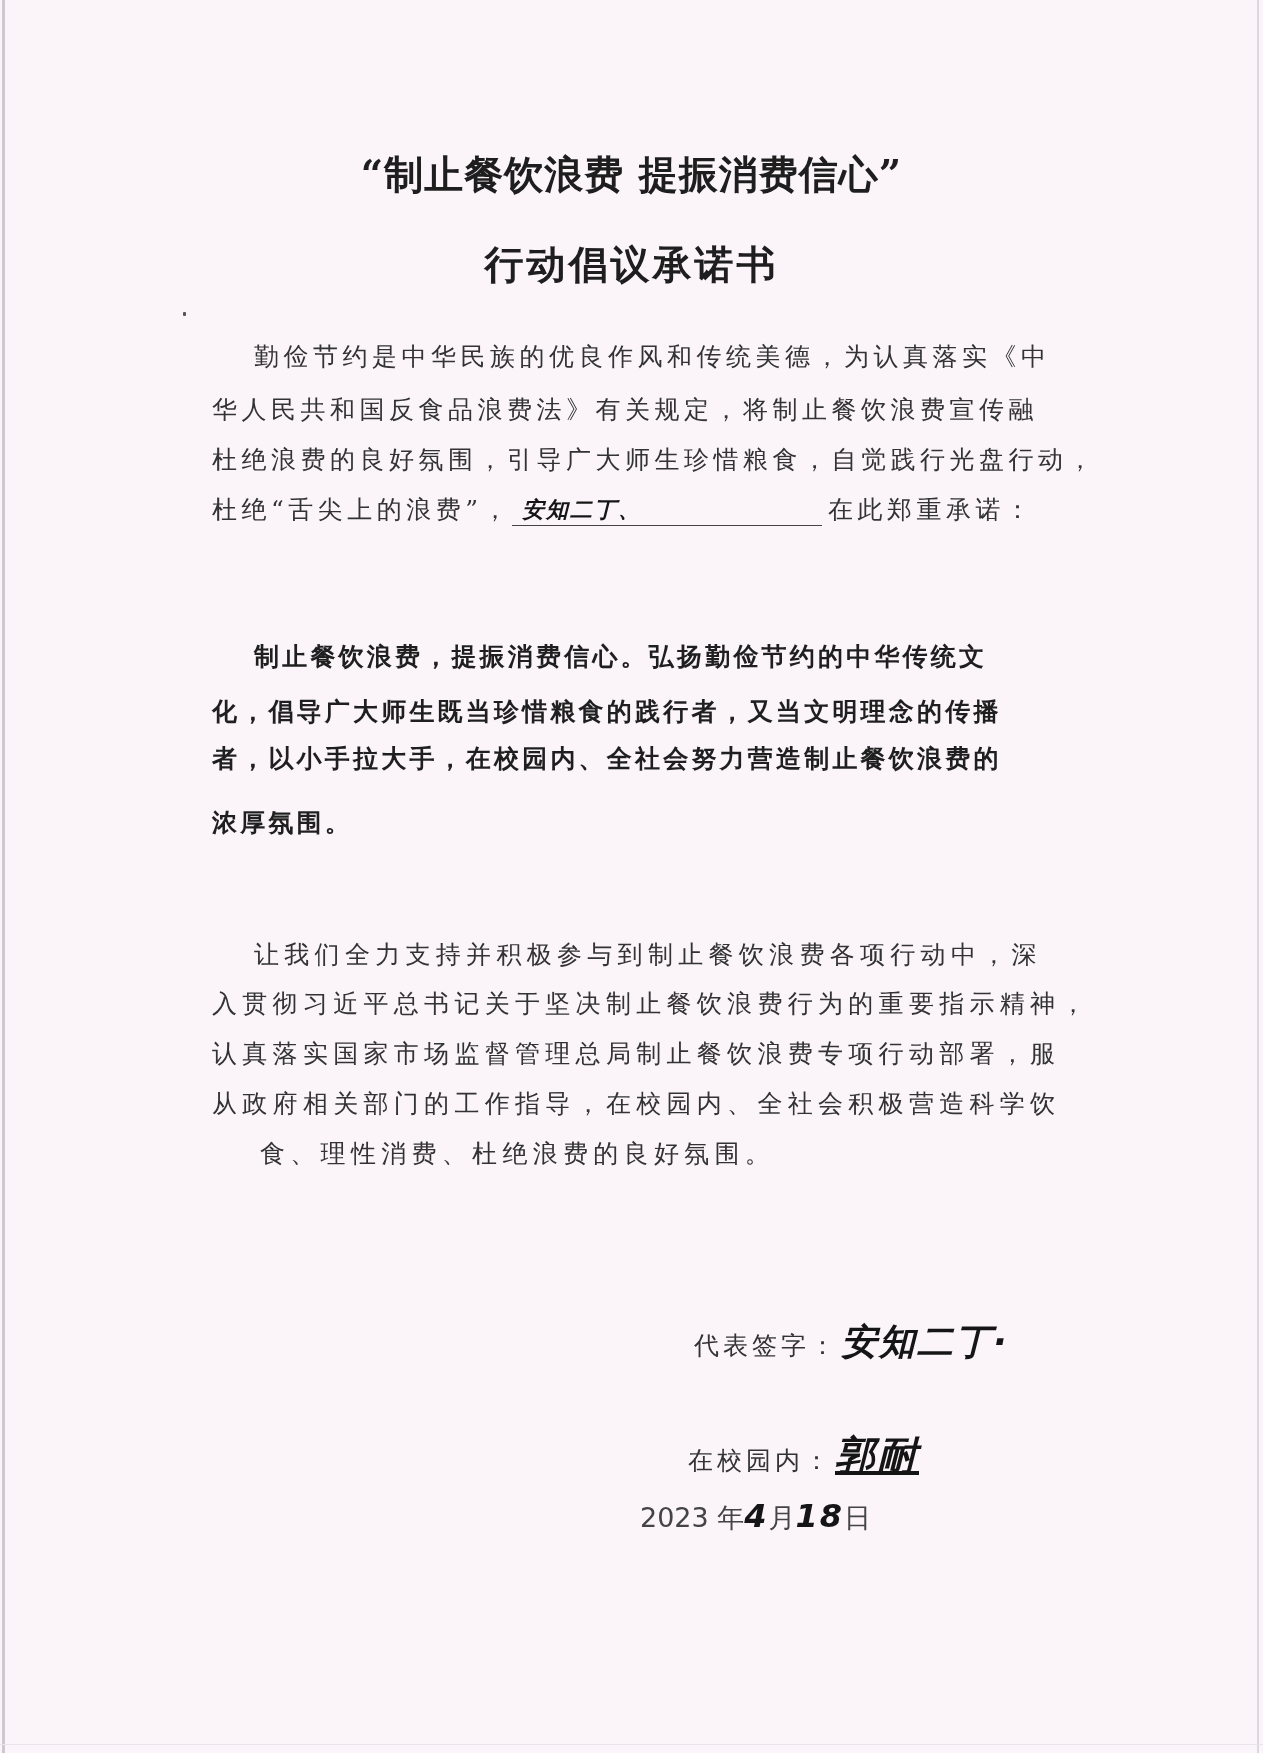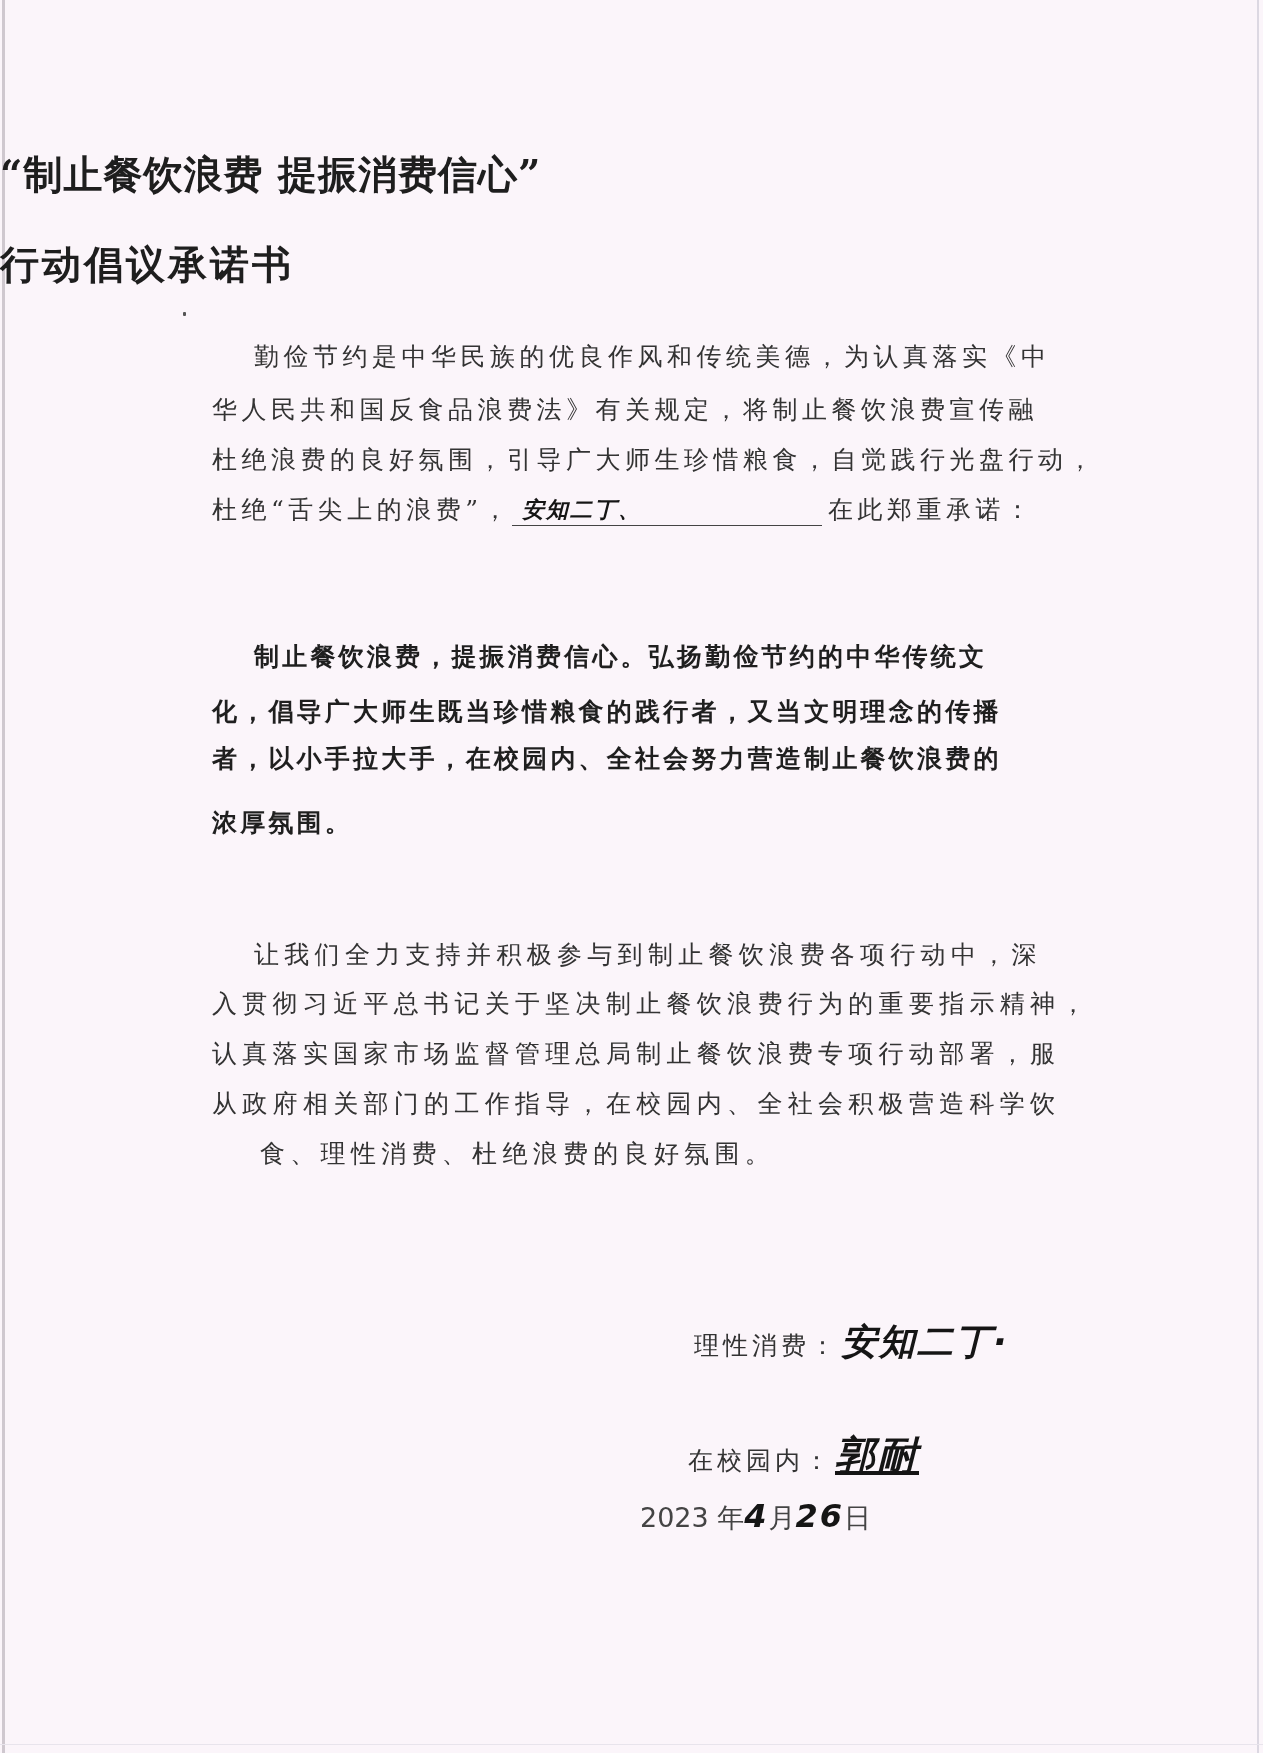--- a/index.html
+++ b/index.html
@@ -7,21 +7,21 @@
     width: 1263px; height: 1753px; overflow: hidden;
     background: #fbf5fa;
     position: relative;
     font-family: "DejaVu Serif", "Liberation Serif", serif;
     color: #2a2a2a;
   }
   .page-edge-left { position: absolute; left: 2px; top: 0; width: 3px; height: 1753px; background: #cfc8cf; }
   .page-edge-right { position: absolute; right: 4px; top: 0; width: 2px; height: 1753px; background: #dcd8e2; }
   .page-edge-bottom { position: absolute; left: 0; bottom: 8px; width: 1263px; height: 1px; background: #e8e4ec; }
   .title {
-    position: absolute; left: 0; width: 1263px; text-align: left;
+    position: absolute; left: 0; width: 1263px; text-align: center;
     font-family: "DejaVu Serif", serif; font-weight: bold; color: #1e1e1e;
     font-size: 39px; letter-spacing: 1px;
   }
   #t1 { top: 148px; }
   #t2 { top: 238px; letter-spacing: 3px; }
   .para {
     position: absolute; left: 212px; width: 870px;
     font-size: 25px; color: #333;
   }
   .line { position: absolute; left: 0; white-space: nowrap; letter-spacing: 5.2px; }
@@ -71,23 +71,23 @@
 
 <div class="para" id="p3">
   <div class="line" style="top:938px;left:42px;">让我们全力支持并积极参与到制止餐饮浪费各项行动中，深</div>
   <div class="line" style="top:987px;">入贯彻习近平总书记关于坚决制止餐饮浪费行为的重要指示精神，</div>
   <div class="line" style="top:1037px;">认真落实国家市场监督管理总局制止餐饮浪费专项行动部署，服</div>
   <div class="line" style="top:1087px;">从政府相关部门的工作指导，在校园内、全社会积极营造科学饮</div>
   <div class="line" style="top:1137px;margin-left:48px;">食、理性消费、杜绝浪费的良好氛围。</div>
 </div>
 
 <div class="sig-row" style="left:694px;top:1318px;">
-  <span>理性消费：</span><span class="hw">安知二丁·</span>
+  <span>代表签字：</span><span class="hw">安知二丁·</span>
 </div>
 
 <div class="sig-row" style="left:688px;top:1428px;">
   <span>在校园内：</span><span class="hw" style="font-size:40px;text-decoration:underline;">郭耐</span>
 </div>
 
 <div class="date-row">
   <span>2023</span>
-  <span>年</span><span class="hw">4</span><span>月</span><span class="hw">26</span><span>日</span>
+  <span>年</span><span class="hw">4</span><span>月</span><span class="hw">18</span><span>日</span>
 </div>
 
 </body></html>

